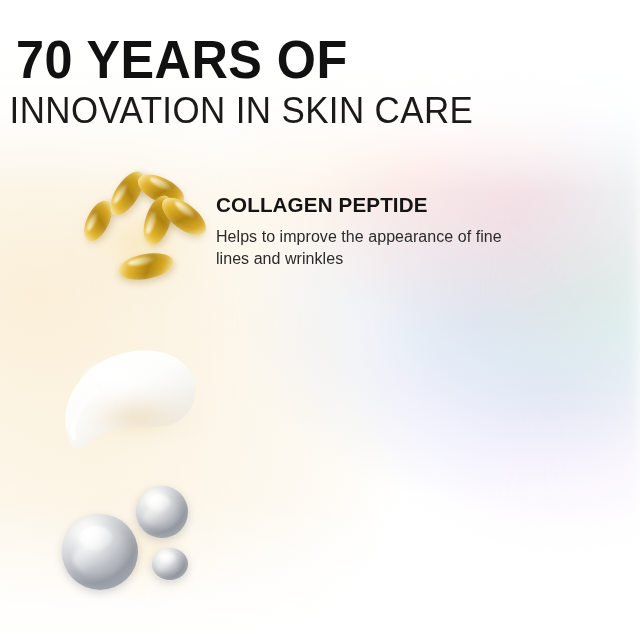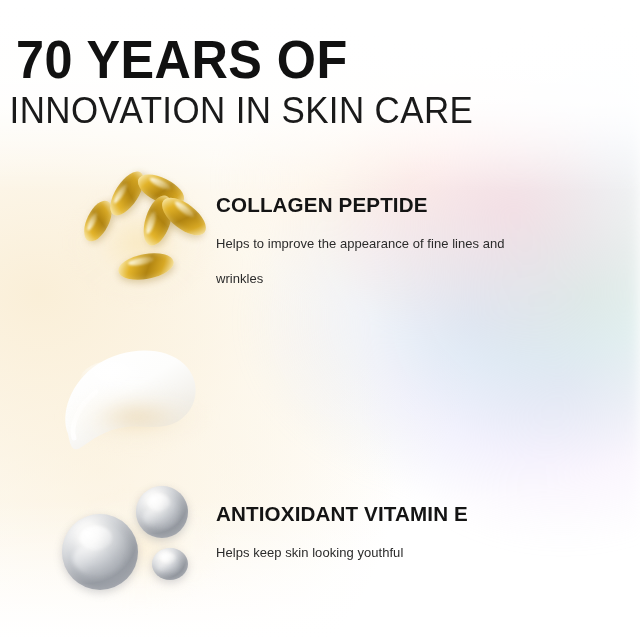--- a/index.html
+++ b/index.html
@@ -109,22 +109,22 @@
     line-height: 24px;
     font-weight: 700;
     letter-spacing: 0.15px;
     color: #141414;
     white-space: nowrap;
     transform: scaleX(0.98);
     transform-origin: left center;
   }
   .ing-desc {
     margin-top: 9px;
-    font-size: 13px;
-    line-height: 35px;
+    font-size: 16px;
+    line-height: 22px;
     font-weight: 400;
     letter-spacing: 0.05px;
     color: #2b2b2b;
     max-width: 320px;
   }
 
   
   .capsules { position: absolute; inset: 0; }
   .cap-glow {
     position: absolute;
@@ -280,19 +280,15 @@
 
   <div class="row" id="row-2">
     <div class="row-art">
       <div class="spheres">
         <div class="sph-glow"></div>
         <div class="sph" id="sph-mid"></div>
         <div class="sph" id="sph-big"></div>
         <div class="sph" id="sph-small"></div>
       </div>
     </div>
-    <div class="row-text">
-      <div class="ing-title">ANTIOXIDANT VITAMIN E</div>
-      <div class="ing-desc">Helps keep skin looking youthful</div>
-    </div>
   </div>
 
 </div>
 
 </body></html>

